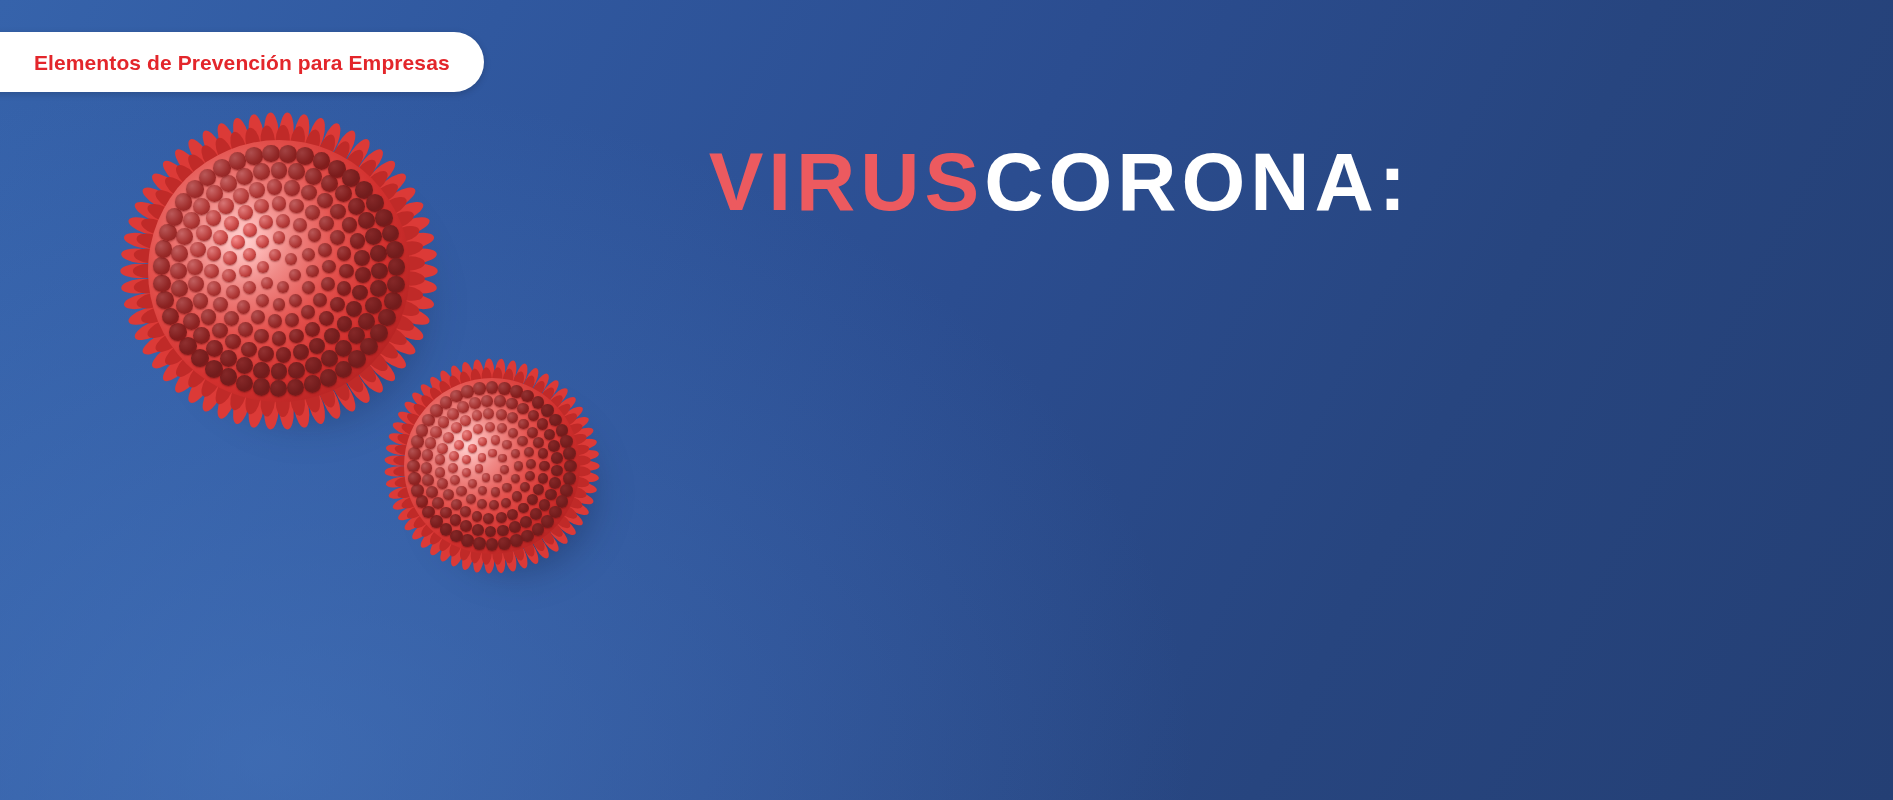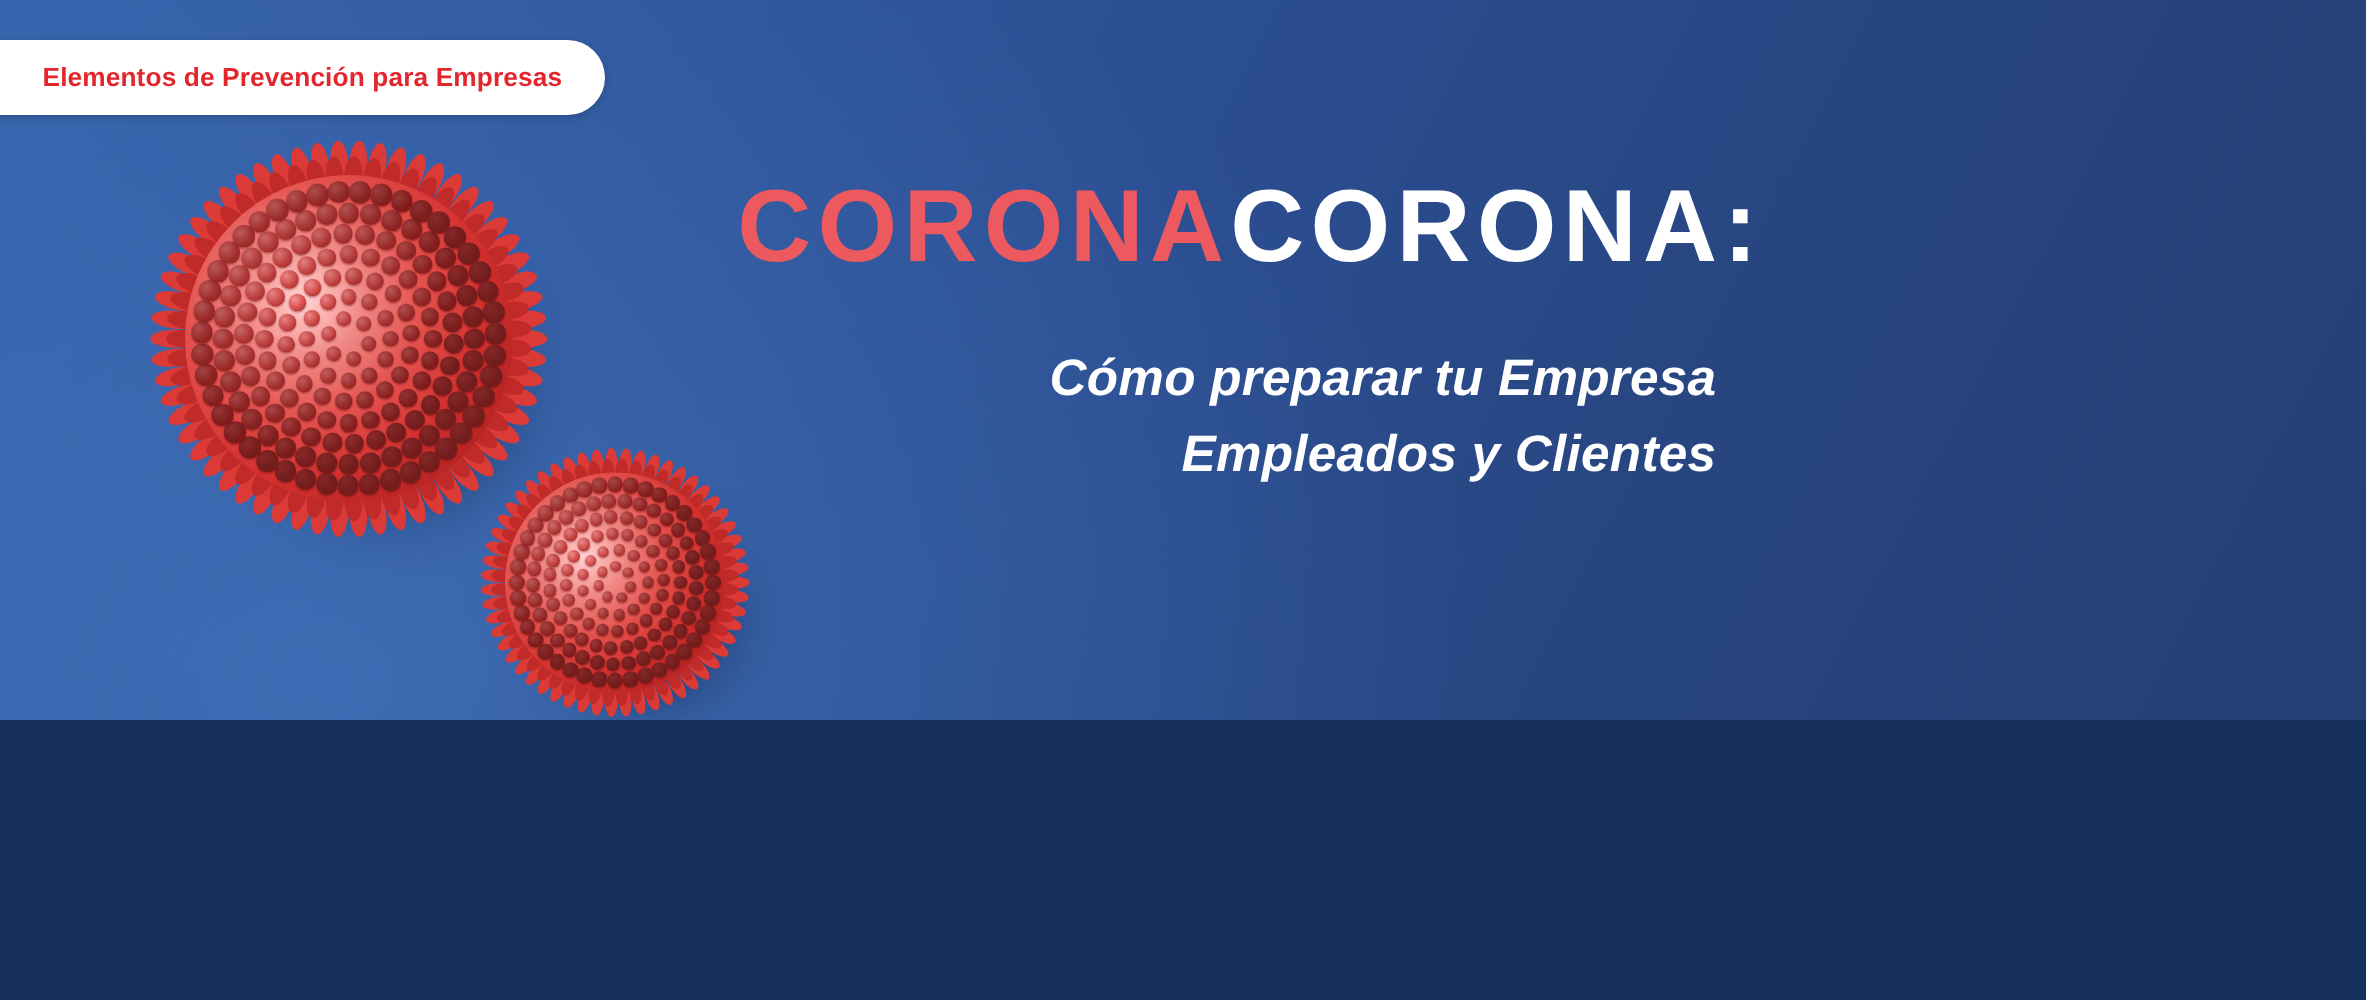--- a/index.html
+++ b/index.html
@@ -7,21 +7,21 @@
     padding: 0;
     background: #16305e;
   }
   body {
     font-family: "Liberation Sans", sans-serif;
   }
 
   .banner {
     position: relative;
     width: 1893px;
-    height: 576px;
+    height: 800px;
     overflow: hidden;
     background:
       radial-gradient(ellipse 1500px 1100px at 14% 95%, rgba(74,124,196,0.55) 0%, rgba(74,124,196,0.0) 62%),
       linear-gradient(117deg, #3663ab 0%, #30589f 22%, #2b4d90 48%, #27457f 72%, #243f74 100%);
   }
 
   
   .badge {
     position: absolute;
     left: -40px;
@@ -668,21 +668,17 @@
         <div style="position: absolute; border-radius: 50%; left: 156.44px; top: 57.44px; width: 12.56px; height: 12.56px; background: radial-gradient(circle at 34% 32%, rgb(132, 40, 40) 0%, rgb(114, 28, 28) 58%, rgba(130, 22, 22, 0.92) 100%); box-shadow: rgba(110, 16, 16, 0.45) 0px 1px 1.5px;"></div>
         <div style="position: absolute; border-radius: 50%; left: 159.32px; top: 69.43px; width: 12.56px; height: 12.56px; background: radial-gradient(circle at 34% 32%, rgb(132, 40, 40) 0%, rgb(114, 28, 28) 58%, rgba(130, 22, 22, 0.92) 100%); box-shadow: rgba(110, 16, 16, 0.45) 0px 1px 1.5px;"></div>
       </div>
   </div>
 
   <div class="badge">
     <span class="badge-label">Elementos de Prevención para Empresas</span>
   </div>
 
   <div class="headline-block">
-    <h1 class="headline"><span class="word-corona">CORONA</span><span class="word-virus">CORONA:</span></h1>
+    <h1 class="headline"><span class="word-corona">VIRUS</span><span class="word-virus">CORONA:</span></h1>
   </div>
 
-  <div class="subtitle-block">
-    <p class="subtitle-line">Cómo preparar tu Empresa</p>
-    <p class="subtitle-line">Empleados y Clientes</p>
-  </div>
 
 </div>
 
 </body></html>

